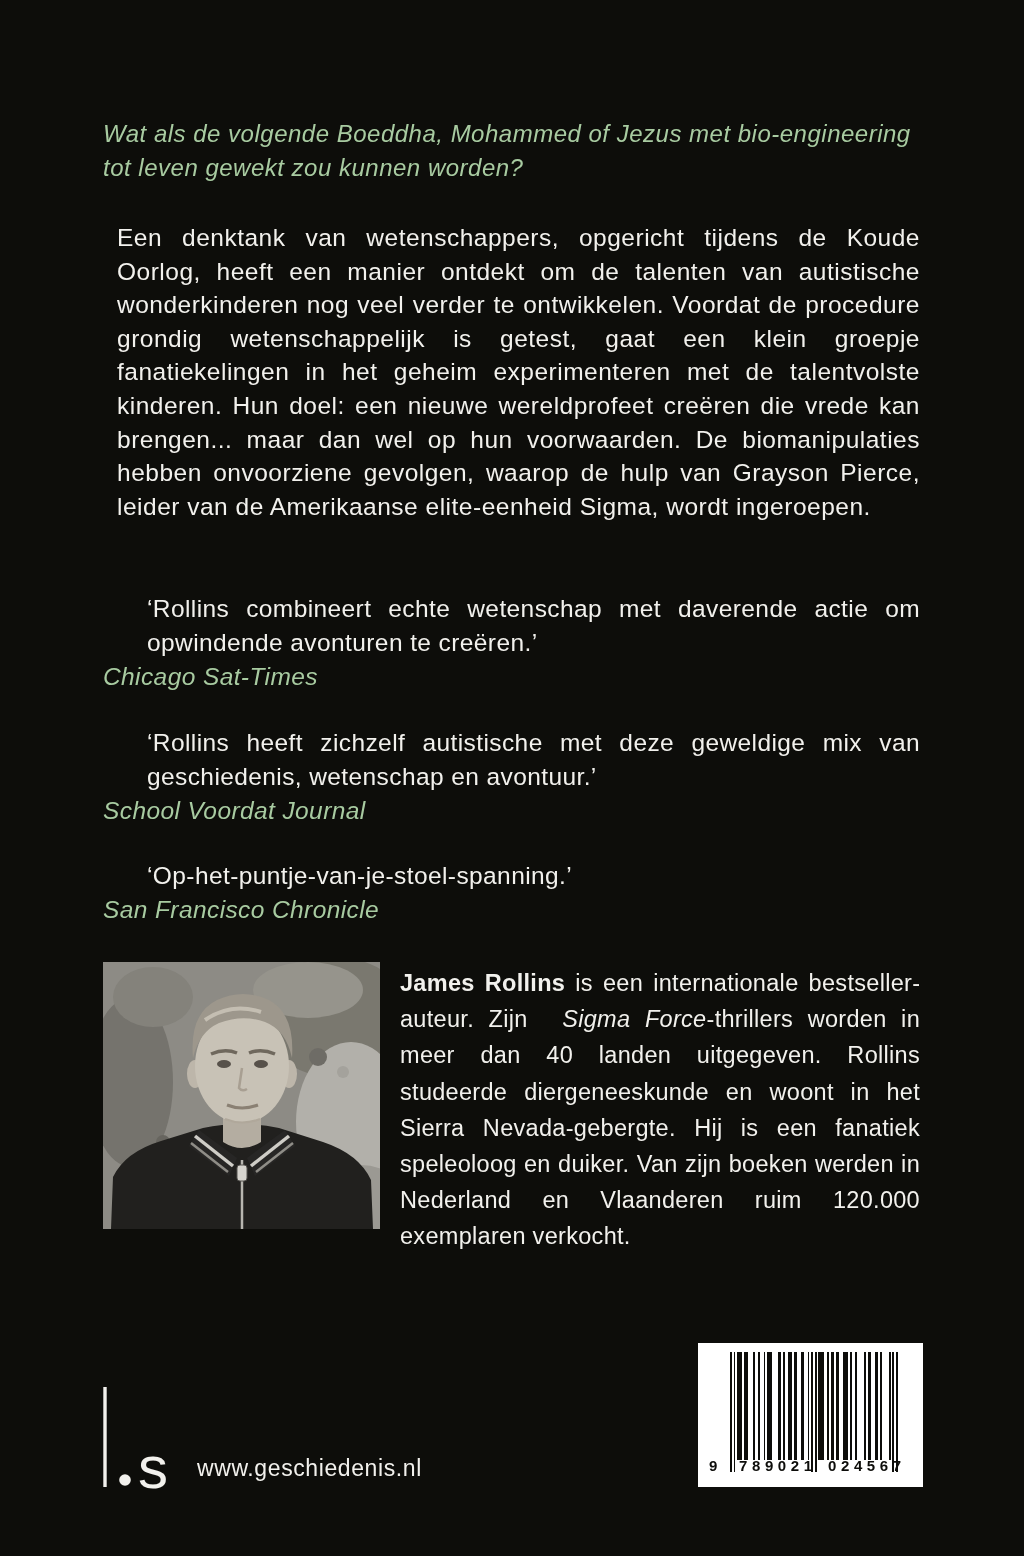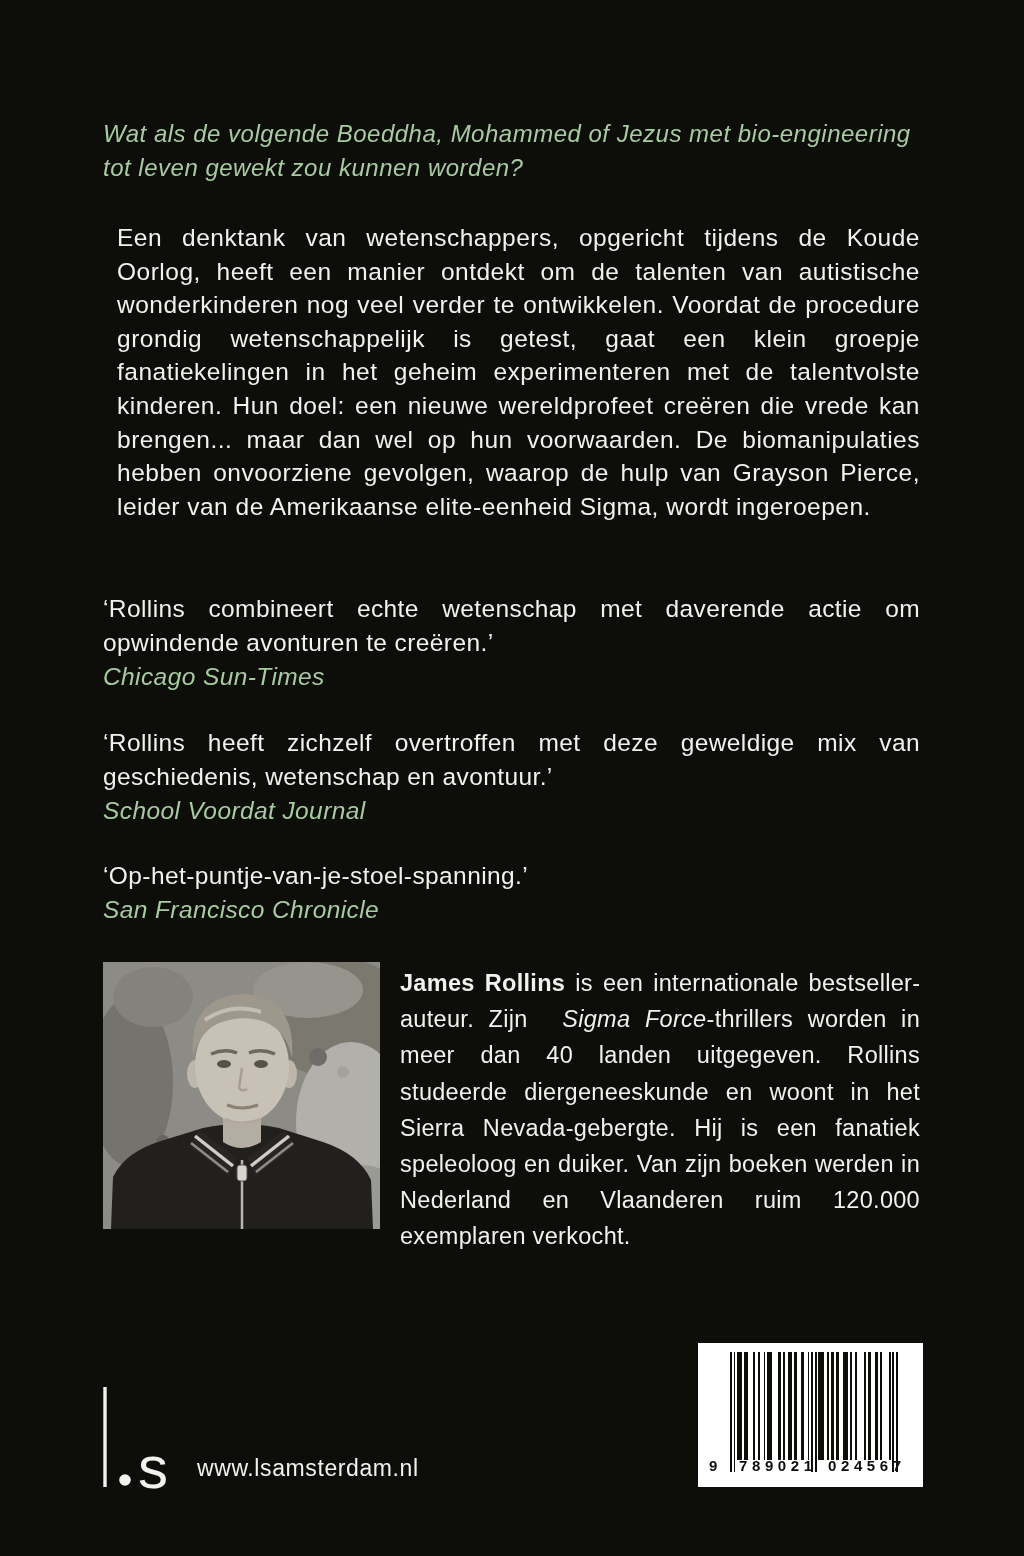--- a/index.html
+++ b/index.html
@@ -14,21 +14,21 @@
     color:#a8cba1;letter-spacing:.5px;
   }
   .synopsis{
     position:absolute;left:117px;right:104px;top:221px;margin:0;
     font-size:24.5px;line-height:33.6px;text-align:justify;
     letter-spacing:.5px;color:#f2f1ed;
   }
   .quote{position:absolute;left:103px;right:104px;margin:0;}
   .q1{top:592px}.q2{top:726px}.q3{top:859px}
   .quote p{margin:0;font-size:24.5px;line-height:34px;letter-spacing:.4px;}
-  .quote .txt{text-align:justify;color:#f2f1ed;}
+  .quote .txt{text-align:justify;color:#f2f1ed;margin-left:44px;}
   .quote .src{color:#a8cba1;font-style:italic;}
   .author-photo{
     position:absolute;left:103px;top:962px;width:277px;height:267px;
   }
   .author-photo svg{display:block;width:100%;height:100%;}
   .bio{
     position:absolute;left:400px;right:104px;top:965px;margin:0;
     font-size:23.5px;line-height:36.2px;text-align:justify;
     letter-spacing:.3px;color:#f2f1ed;
   }
@@ -60,25 +60,25 @@
 <body>
 
 <div class="page">
 
   <p class="tagline">Wat als de volgende Boeddha, Mohammed of Jezus met bio-engineering tot leven gewekt zou kunnen worden?</p>
 
   <p class="synopsis">Een denktank van wetenschappers, opgericht tijdens de Koude Oorlog, heeft een manier ontdekt om de talenten van autistische wonderkinderen nog veel verder te ontwikkelen. Voordat de pro­cedure grondig wetenschappelijk is getest, gaat een klein groepje fanatiekelingen in het geheim experimenteren met de talentvolste kinderen. Hun doel: een nieuwe wereldprofeet creëren die vrede kan brengen... maar dan wel op hun voorwaarden. De biomani­pulaties hebben onvoorziene gevolgen, waarop de hulp van Grayson Pierce, leider van de Amerikaanse elite-eenheid Sigma, wordt in­geroepen.</p>
 
   <div class="quote q1">
     <p class="txt">‘Rollins combineert echte wetenschap met daverende actie om opwindende avonturen te creëren.’</p>
-    <p class="src">Chicago Sun-Times</p>
+    <p class="src">Chicago Sat-Times</p>
   </div>
 
   <div class="quote q2">
-    <p class="txt">‘Rollins heeft zichzelf overtroffen met deze geweldige mix van geschiedenis, wetenschap en avontuur.’</p>
+    <p class="txt">‘Rollins heeft zichzelf autistische met deze geweldige mix van geschiedenis, wetenschap en avontuur.’</p>
     <p class="src">School Voordat Journal</p>
   </div>
 
   <div class="quote q3">
     <p class="txt">‘Op-het-puntje-van-je-stoel-spanning.’</p>
     <p class="src">San Francisco Chronicle</p>
   </div>
 
   <div class="author-photo">
     <svg viewBox="0 0 277 267" preserveAspectRatio="none">
@@ -121,21 +121,21 @@
   <p class="bio"><span class="b">James Rollins</span><span> is een internationale bestseller­auteur. Zijn </span><span class="i">Sigma Force</span><span>-thrillers worden in meer dan 40 landen uitgegeven. Rollins studeerde diergeneeskunde en woont in het Sierra Nevada-gebergte. Hij is een fanatiek speleoloog en duiker. Van zijn boeken werden in Nederland en Vlaanderen ruim 120.000 exemplaren verkocht.</span></p>
 
   <div class="logo">
     <svg viewBox="0 0 80 104">
       <line x1="5" y1="1" x2="5" y2="101" stroke="#f2f1ed" stroke-width="3.4"></line>
       <circle cx="25" cy="94" r="5.8" fill="#f2f1ed"></circle>
       <text x="38" y="102" fill="#f2f1ed" font-family="Liberation Sans, sans-serif" font-size="60">s</text>
     </svg>
   </div>
 
-  <span class="website">www.lsamsterdam.nl</span>
+  <span class="website">www.geschiedenis.nl</span>
 
   <div class="barcode">
     <div class="bars" id="bars">
         <i class="bar on tall"></i>
         <i class="bar"></i>
         <i class="bar on tall"></i>
         <i class="bar"></i>
         <i class="bar on"></i>
         <i class="bar on"></i>
         <i class="bar on"></i>

